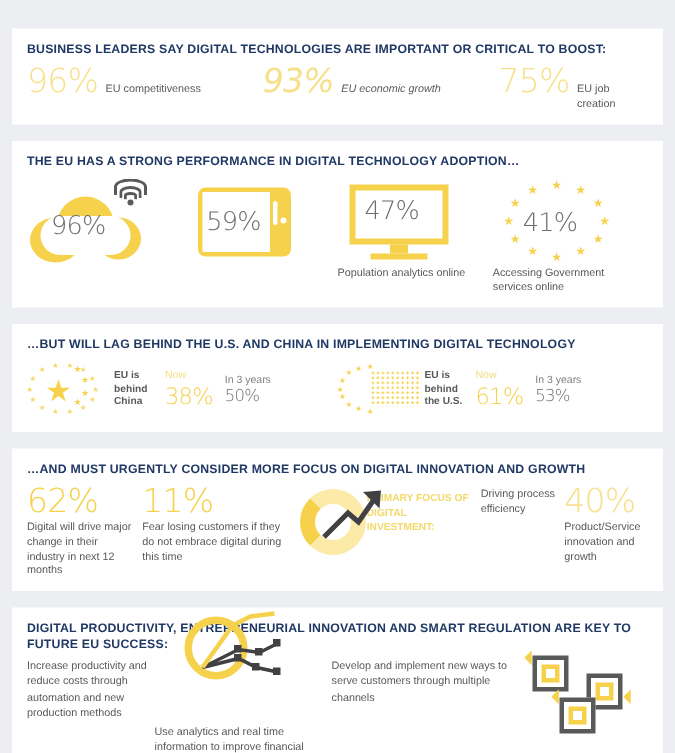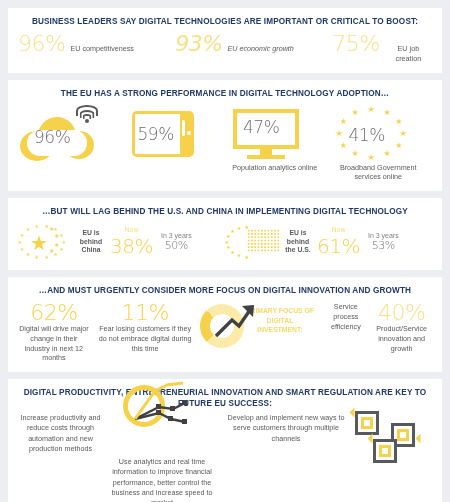--- a/index.html
+++ b/index.html
@@ -6,25 +6,24 @@
   body{
     width:450px;height:502px;
     background:#eceef2;
     font-family:"Liberation Sans", sans-serif;
     color:#58595b;
     overflow:hidden;
   }
   .page{position:relative;width:450px;height:502px;box-sizing:border-box;padding:8px 0 0 0;}
   .panel{
     background:#ffffff;
-    margin:0 8px 7px 8px;
+    margin:11px 8px 7px 8px;
     padding:8px 10px 9px 10px;
     box-sizing:border-box;
     position:relative;
-    text-align:center;
   }
   .sec-title{
     color:#1f3864;
     font-size:8.2px;
     font-weight:bold;
     letter-spacing:.15px;
     line-height:1.35;
     margin:0 0 6px 0;
   }
   .big{
@@ -87,21 +86,21 @@
   #s3 .lagrow{display:flex;margin-top:3px;}
   #s3 .lag{width:50%;display:flex;align-items:center;box-sizing:border-box;}
   .flagbox{width:58px;height:38px;position:relative;flex:0 0 58px;}
   .cnstar{position:absolute;color:#f6d14b;}
   .usdots{position:absolute;left:22px;top:6px;width:34px;height:24px;
     background-image:radial-gradient(#f6d14b 34%, transparent 36%);
     background-size:3.3px 3.3px;}
   .lag .lbl{font-size:6.8px;line-height:1.25;color:#58595b;width:30px;font-weight:bold;}
   .lag .now{font-size:7px;color:#f3dd7f;line-height:1.1;}
   .lag .yrs{font-size:7px;color:#808285;line-height:1.1;}
-  .lag .v1{font-size:20px;color:#f6d14b;font-weight:300;font-family:"DejaVu Sans",sans-serif;letter-spacing:-.5px;}
+  .lag .v1{font-size:15px;color:#f6d14b;font-weight:300;font-family:"DejaVu Sans",sans-serif;letter-spacing:-.5px;}
   .lag .v2{font-size:11px;color:#6d6e71;font-weight:300;font-family:"DejaVu Sans",sans-serif;letter-spacing:-.5px;}
   .lag .col{padding:0 4px;}
 
   
   #s4 .grow{display:flex;margin-top:3px;}
   #s4 .g{box-sizing:border-box;padding-right:5px;}
   #s4 .g1{width:80px;}
   #s4 .g2{width:110px;}
   #s4 .g3{width:125px;display:flex;align-items:flex-start;}
   #s4 .g4{width:58px;}
@@ -206,21 +205,21 @@
               <span class="star" style="left: 51px; top: 43.7846px;">★</span>
               <span class="star" style="left: 35px; top: 47px;">★</span>
               <span class="star" style="left: 19px; top: 43.7846px;">★</span>
               <span class="star" style="left: 7.28719px; top: 35px;">★</span>
               <span class="star" style="left: 3px; top: 23px;">★</span>
               <span class="star" style="left: 7.28719px; top: 11px;">★</span>
               <span class="star" style="left: 19px; top: 2.21539px;">★</span>
             </div>
           <span class="pct-in" style="left:20px;top:20px;">41%</span>
         </div>
-        <div class="cap">Broadband Government services online</div>
+        <div class="cap">Accessing Government services online</div>
       </div>
 
     </div>
   </div>
 
   <div class="panel" id="s3">
     <div class="sec-title">…BUT WILL LAG BEHIND THE U.S. AND CHINA IN IMPLEMENTING DIGITAL TECHNOLOGY</div>
     <div class="lagrow">
 
       <div class="lag">
@@ -303,21 +302,21 @@
             <div class="hole"></div>
           <svg class="arrow" viewBox="0 0 44 44">
             <path d="M4 36 L20 20 L27 26 L38 10" stroke="#414042" stroke-width="3.4" fill="none"></path>
             <path d="M30 6 L42 5 L41 17 Z" fill="#414042"></path>
           </svg>
         </div>
         <div class="pfocus">PRIMARY FOCUS OF DIGITAL INVESTMENT:</div>
       </div>
 
       <div class="g g4">
-        <div class="cap">Service process efficiency</div>
+        <div class="cap">Driving process efficiency</div>
       </div>
 
       <div class="g g5">
         <div class="big yel-l">40%</div>
         <div class="cap">Product/Service innovation and growth</div>
       </div>
 
     </div>
   </div>
 

